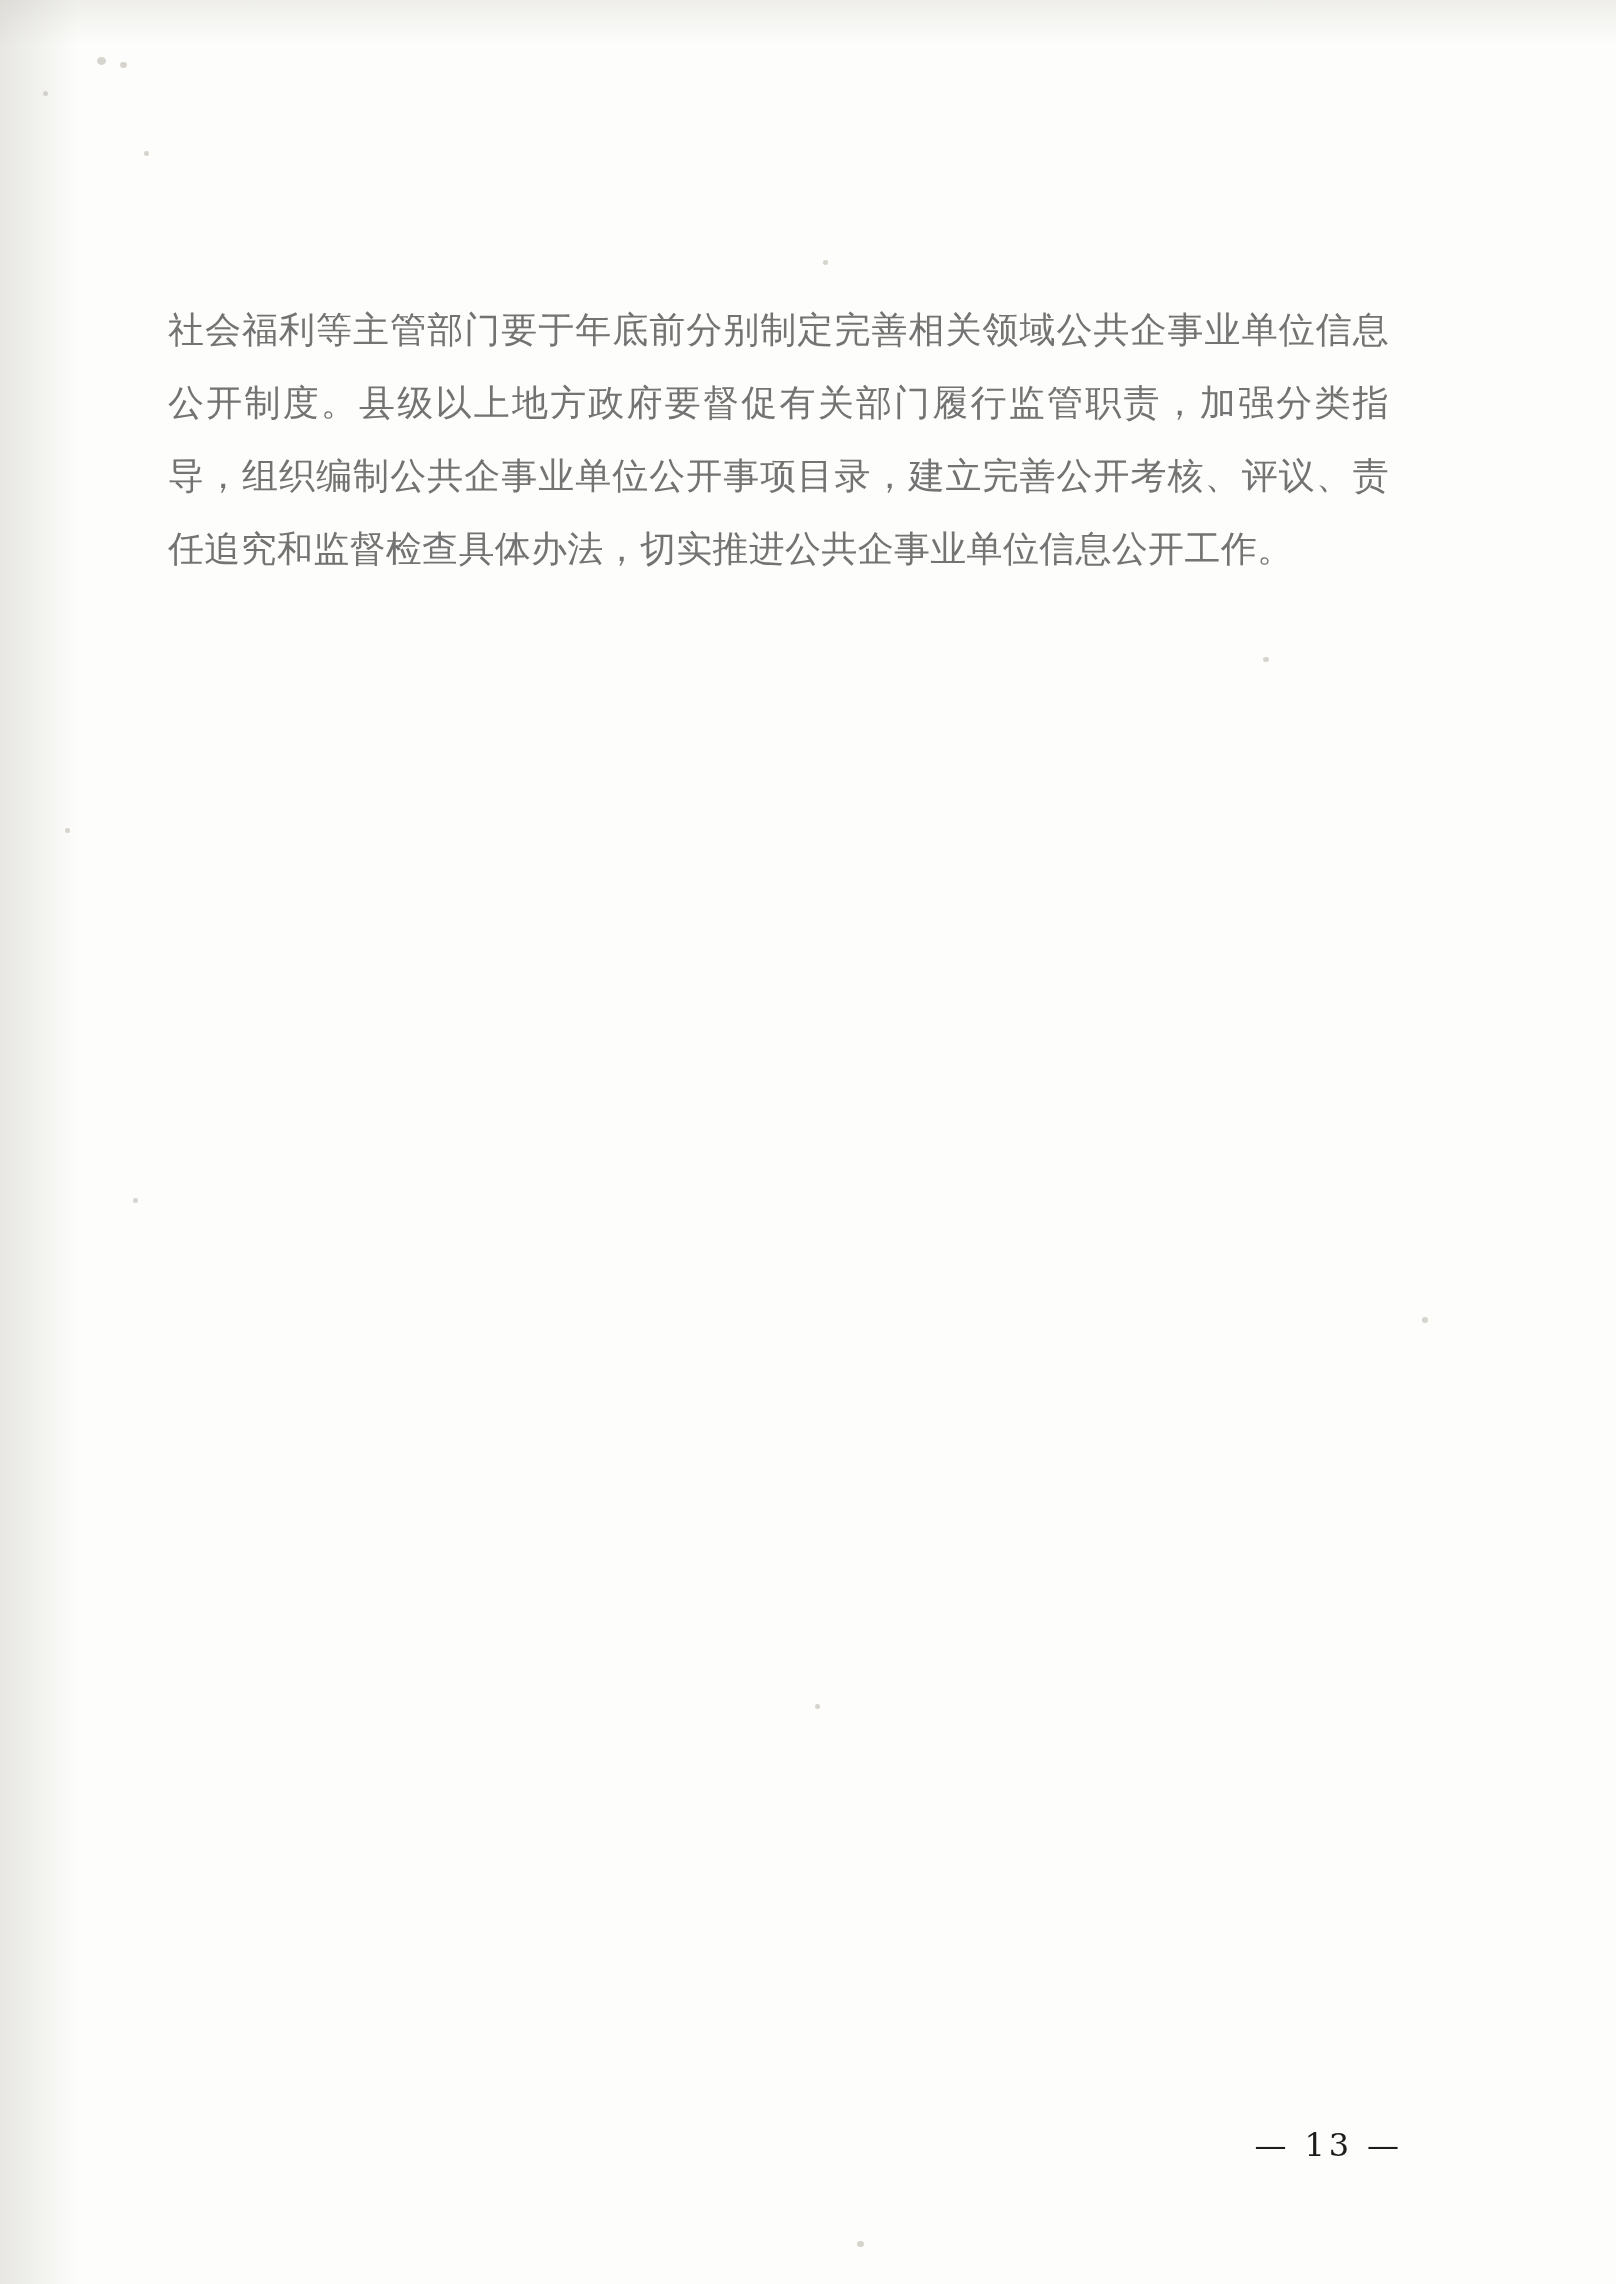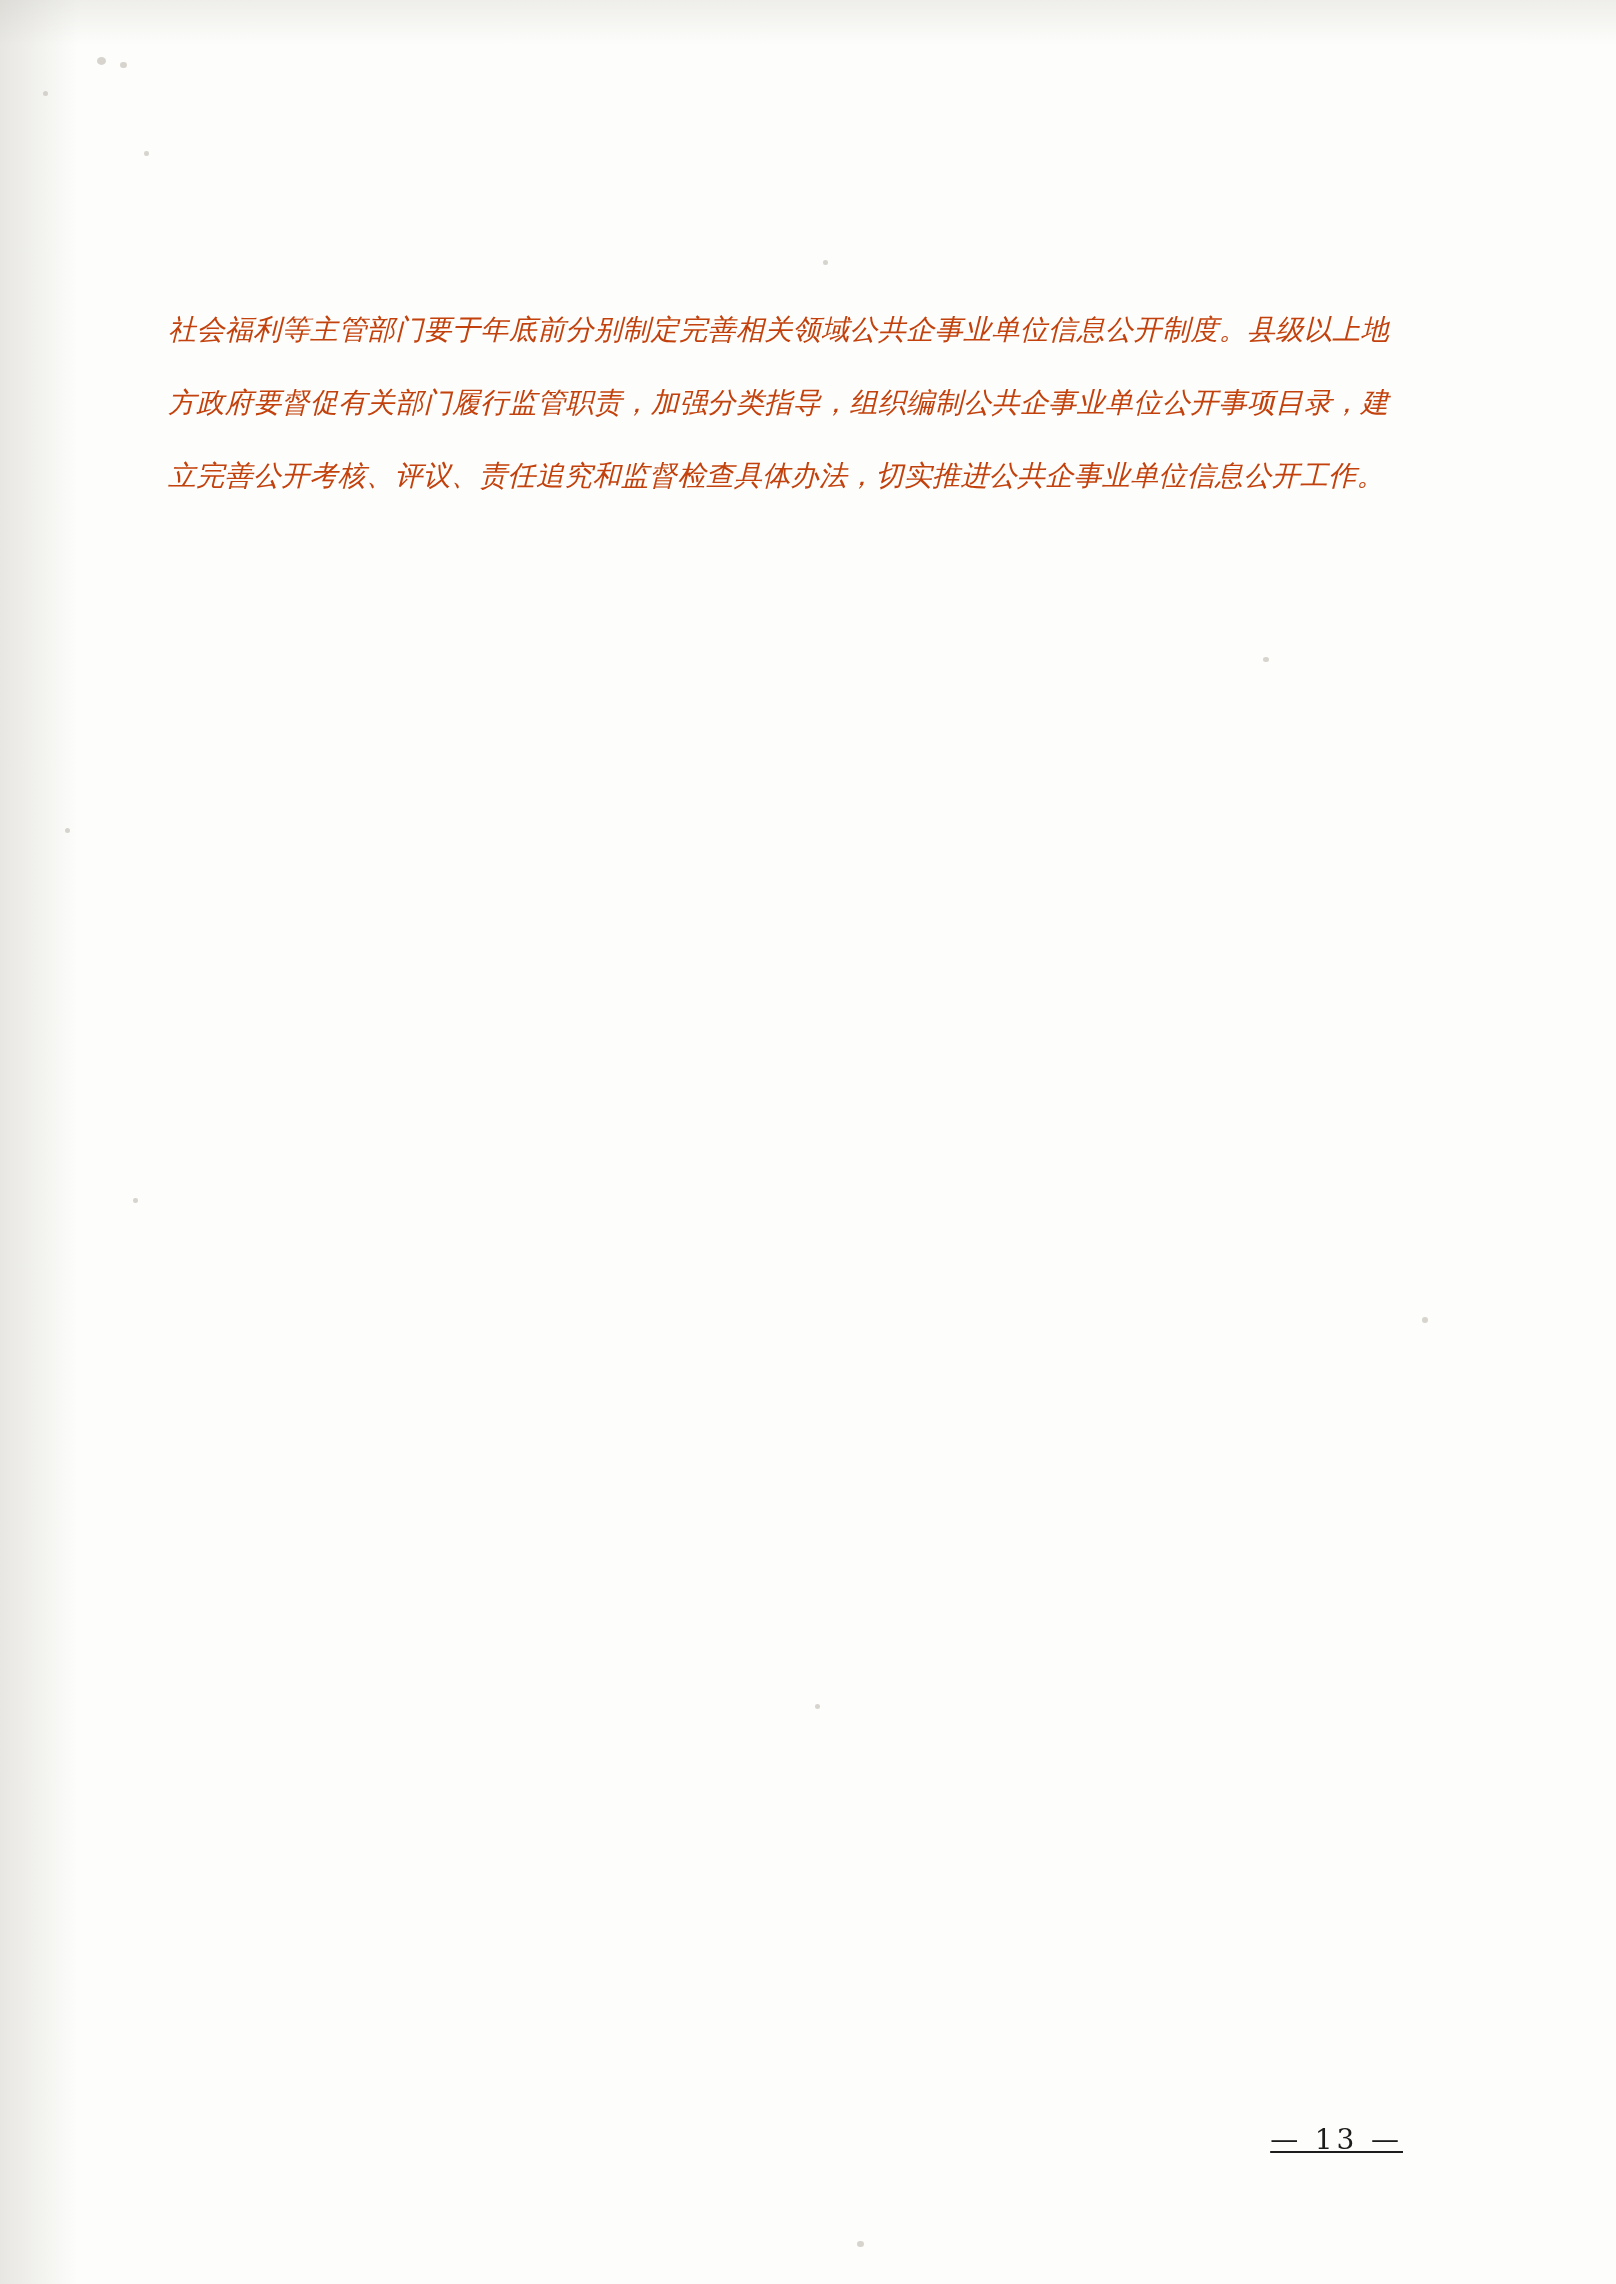--- a/index.html
+++ b/index.html
@@ -25,42 +25,40 @@
   }
 
   .content {
     position: absolute;
     left: 168px;
     top: 293px;
     width: 1221px;
   }
 
   .para {
-    font-size: 28px;
+    font-size: 36px;
     line-height: 73px;
-    color: #c2410c;
+    color: #737373;
     letter-spacing: 0.3px;
     text-align: justify;
     margin: 0 0 3.9px 0;
     font-family: "DejaVu Serif", serif;
-    font-style: italic;
   }
   .para.indent {
     text-indent: 81px;
   }
 
   .page-number {
     position: absolute;
     right: 214px;
-    bottom: 128px;
-    font-size: 28px;
+    bottom: 120px;
+    font-size: 32px;
     color: #1c1c1c;
     letter-spacing: 3.9px;
     font-family: "DejaVu Serif", serif;
-    text-decoration: underline;
   }
 
   .edge-shadow-left {
     position: absolute;
     left: 0;
     top: 0;
     width: 78px;
     height: 2284px;
     background: linear-gradient(to right, rgba(180,178,170,0.30), rgba(255,255,255,0));
     pointer-events: none;

